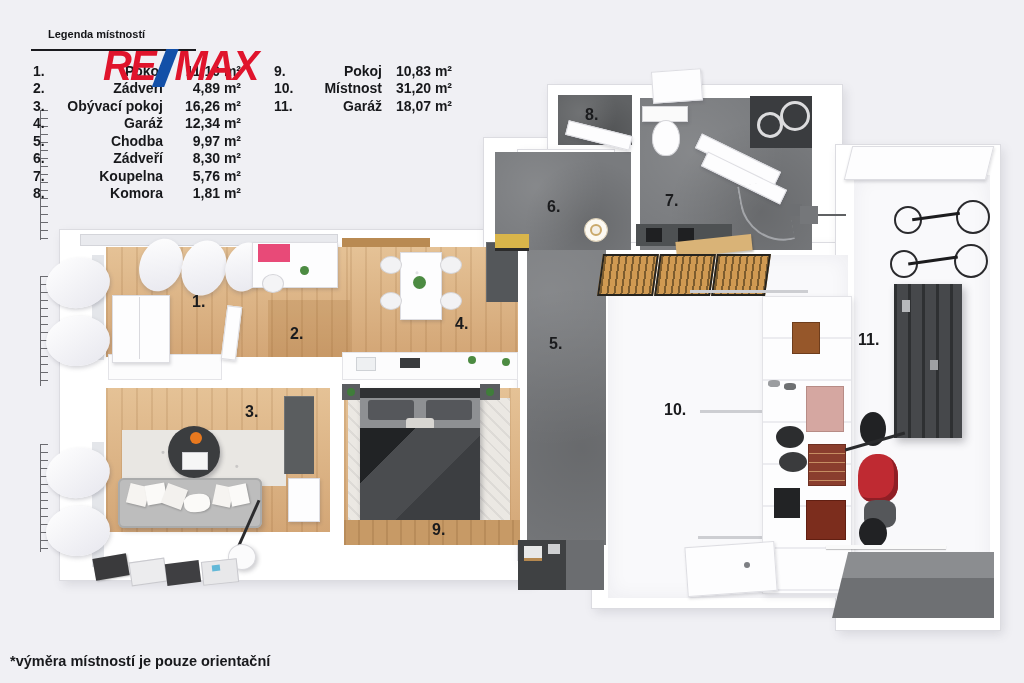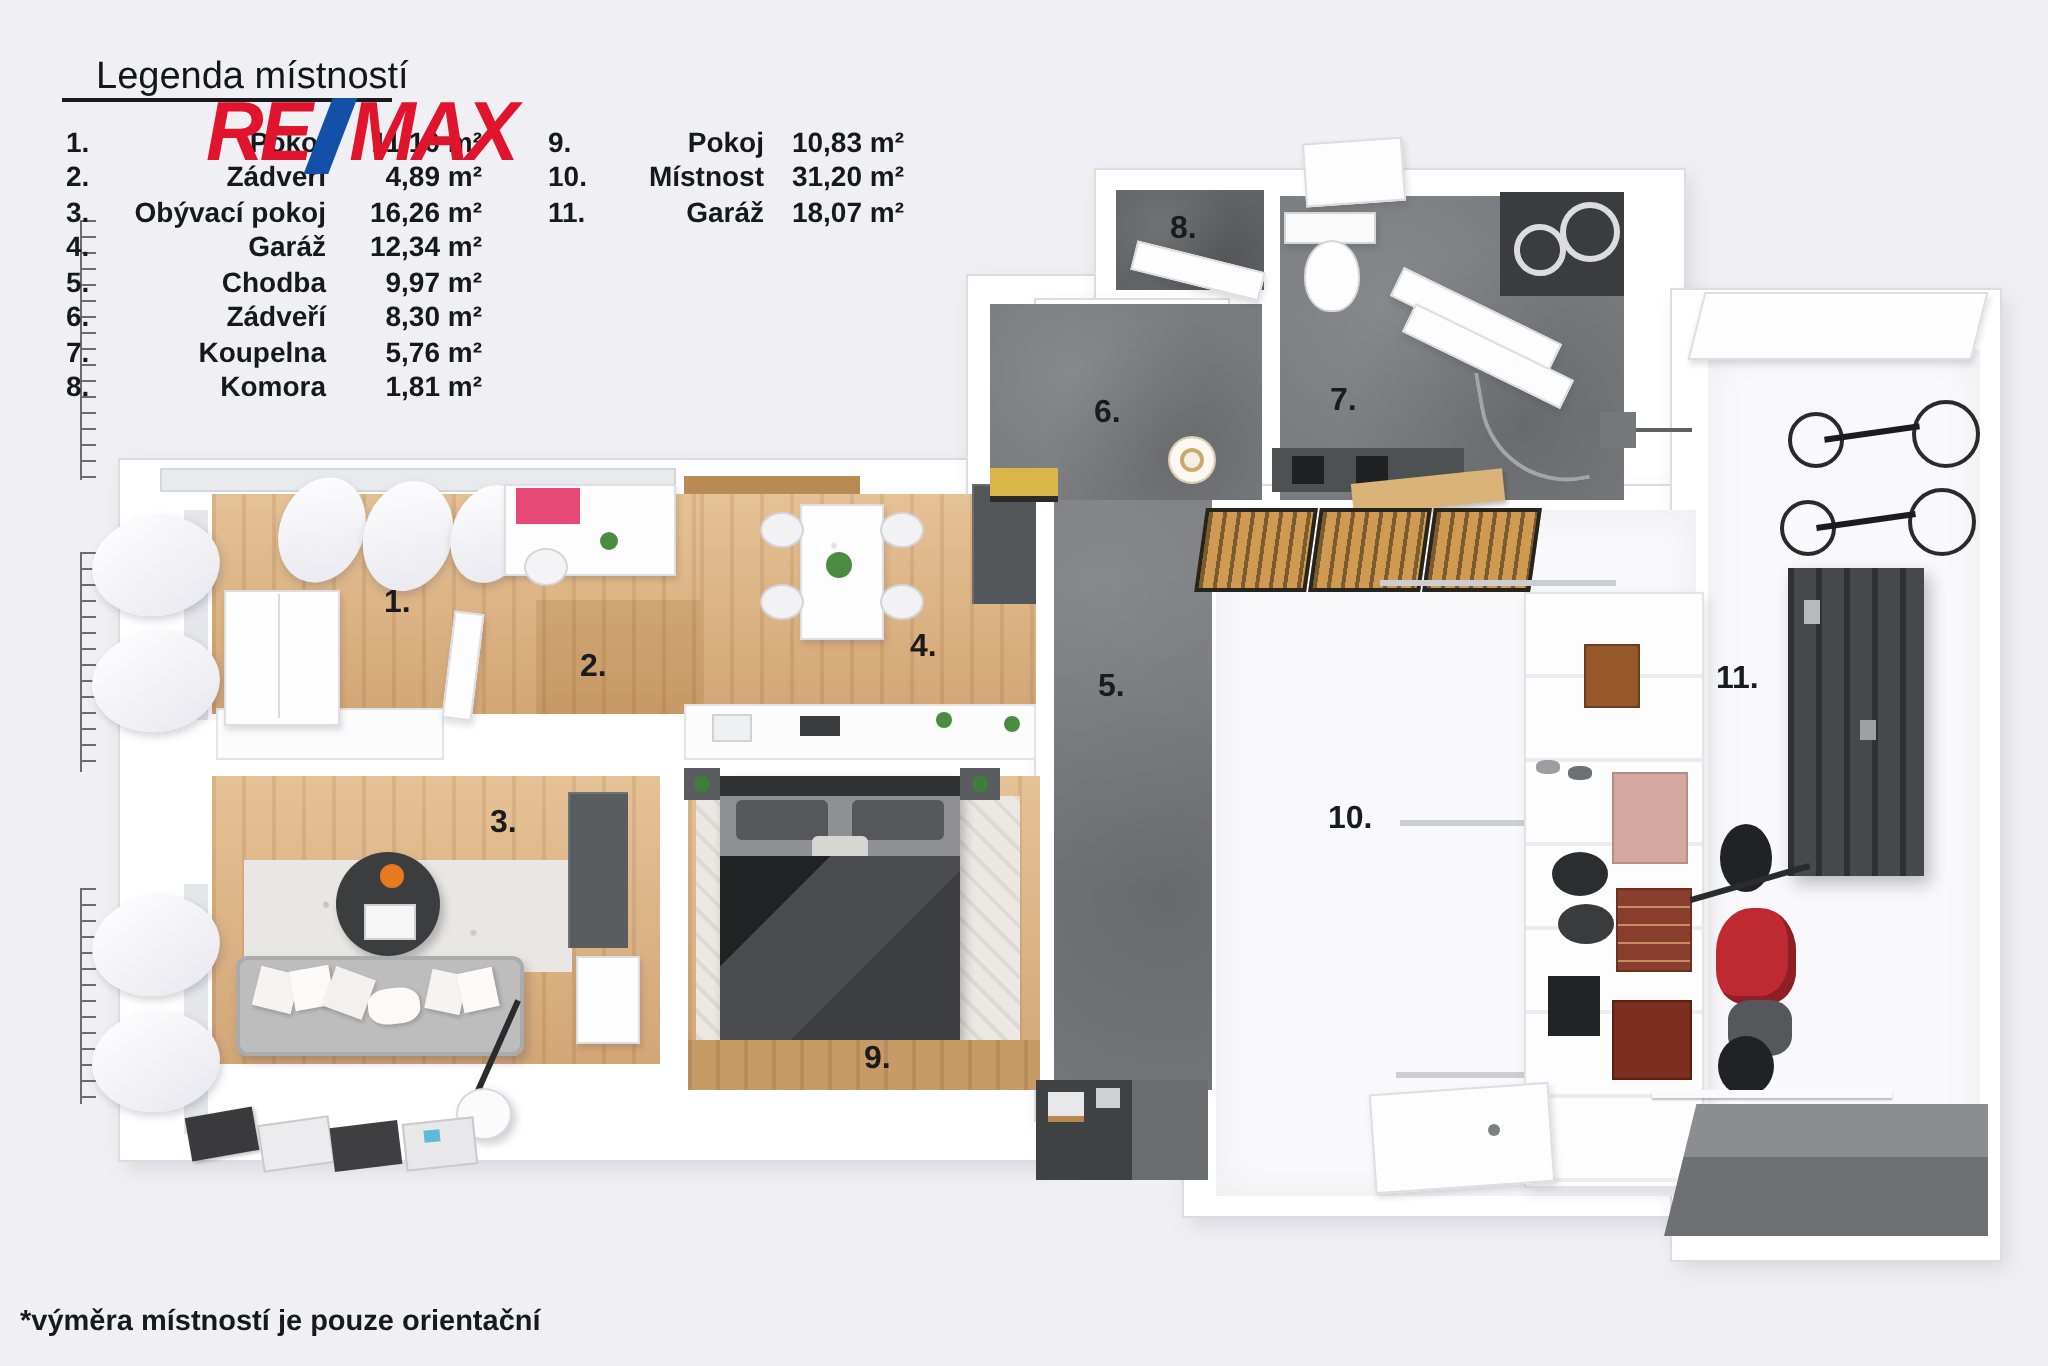--- a/index.html
+++ b/index.html
@@ -1,21 +1,21 @@
 <!DOCTYPE html>
 <html><head>
 <meta charset="utf-8">
 <style>
   html,body{margin:0;padding:0}
   body{width:1024px;height:683px;overflow:hidden;background:#f0f0f4;
        font-family:"Liberation Sans",sans-serif;position:relative}
   .abs{position:absolute}
   
   #legend{position:absolute;left:0;top:0;z-index:40}
-  .lg-title{position:absolute;left:48px;top:28px;font-size:19px;font-weight:400;color:#141518;white-space:nowrap}
+  .lg-title{position:absolute;left:48px;top:28px;font-size:11px;font-weight:700;color:#141518;white-space:nowrap}
   .lg-underline{position:absolute;left:31px;top:49px;width:165px;height:2px;background:#1a1a1e}
   .lg-col{position:absolute;display:flex;flex-direction:column}
   .lg-row{display:flex;height:17.5px;align-items:center;font-size:14px;font-weight:700;color:#17181b;white-space:nowrap}
   .lg-num{width:29px}
   .lg-name{flex:1;text-align:right}
   .lg-area{text-align:right}
   #lg-col1{left:33px;top:62px;width:208px}
   #lg-col1 .lg-area{width:78px}
   #lg-col2{left:274px;top:62px;width:178px}
   #lg-col2 .lg-num{width:32px}

